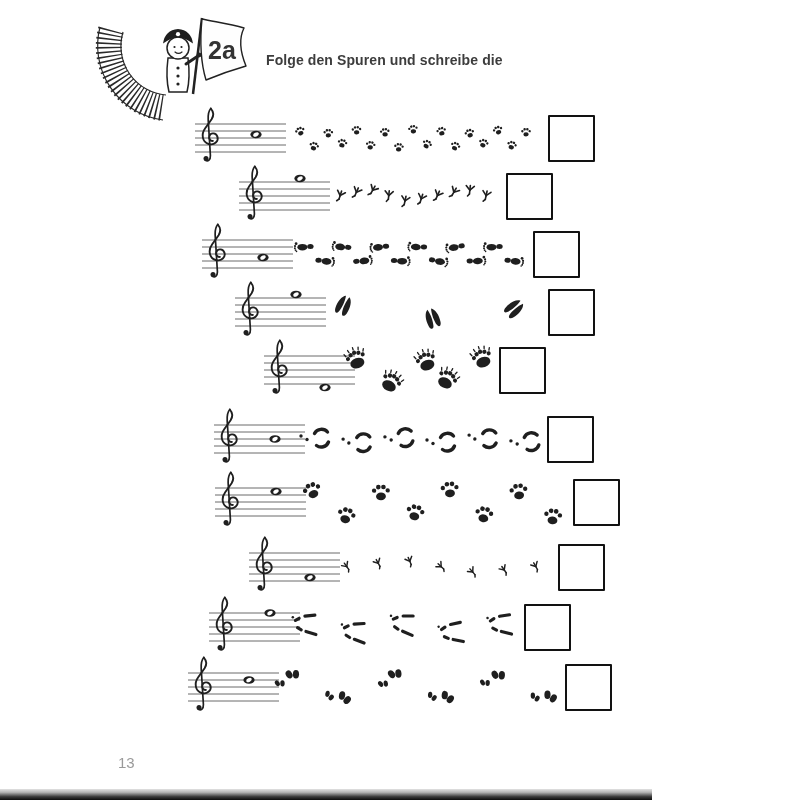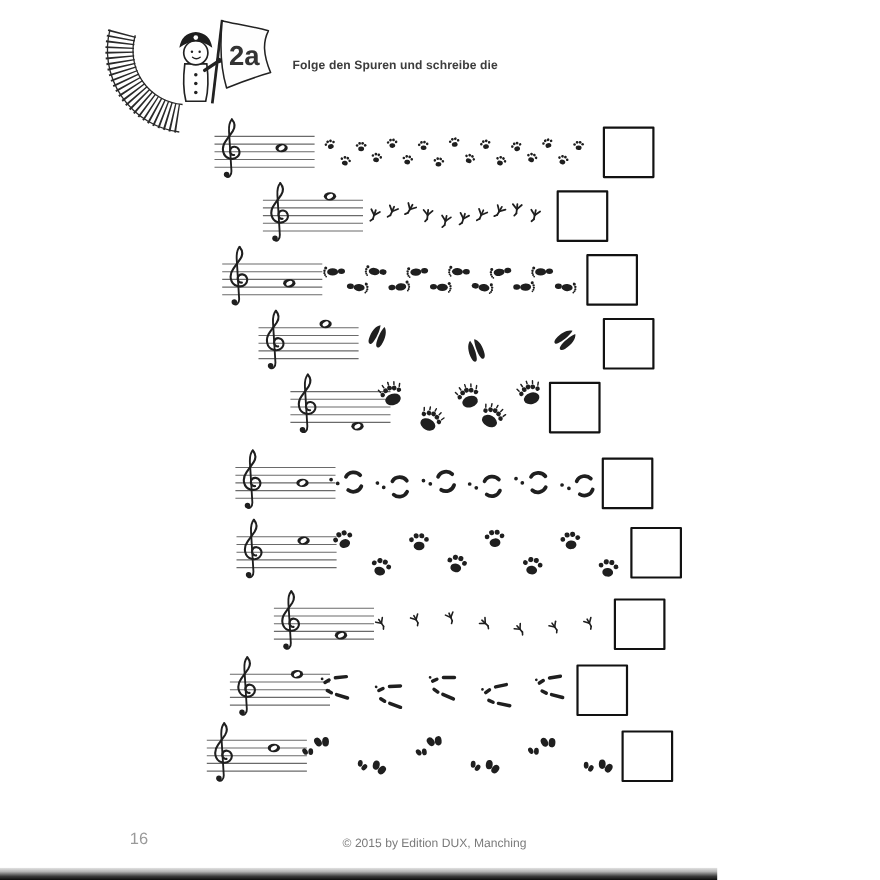--- a/index.html
+++ b/index.html
@@ -1,19 +1,19 @@
 <!DOCTYPE html>
 <html style="--ink: #1f1f1f; --box-border: #121212; --text: #3d3d3d; --muted: #9a9a9a; --footer: #7a7a7a;"><head>
 <meta charset="utf-8">
 <style>
   html,body{margin:0;padding:0;background:#fff;}
   .page{position:relative;width:652px;height:800px;background:#fff;overflow:hidden;
         font-family:"Liberation Sans","DejaVu Sans",sans-serif;}
   .mascot{position:absolute;left:96px;top:6px;width:172px;height:118px;overflow:visible;}
-  .instruction{position:absolute;left:266px;top:49px;font-size:11px;line-height:22px;
+  .instruction{position:absolute;left:266px;top:49px;font-size:14px;line-height:22px;
         font-weight:600;color:var(--text,#3d3d3d);letter-spacing:.1px;}
   #rows{position:absolute;left:0;top:0;width:800px;height:800px;}
   .row{position:absolute;left:0;width:800px;height:70px;}
   .staff,.trail{position:absolute;top:0;overflow:visible;}
   .answer-box{position:absolute;border:2.2px solid var(--box-border,#111);
         background:#fff;border-radius:1px;box-sizing:border-box;}
   .page-num{position:absolute;left:118px;top:754px;font-size:15px;color:var(--muted,#9a9a9a);}
   .copyright{position:absolute;left:0;top:761px;width:790px;text-align:center;
         font-size:11px;color:var(--footer,#7a7a7a);}
   .bottom-edge{position:absolute;left:0;bottom:0;width:800px;height:11px;
@@ -351,16 +351,15 @@
           <use href="#sym-cloven" transform="translate(63.4,44.0) rotate(27) scale(1.15,1.15)"></use>
           <use href="#sym-cloven" transform="translate(114.8,26.0) rotate(-21) scale(1.15,1.15)"></use>
           <use href="#sym-cloven" transform="translate(166.2,44.0) rotate(22) scale(1.15,1.15)"></use>
           <use href="#sym-cloven" transform="translate(217.6,26.0) rotate(-11) scale(1.15,1.15)"></use>
           <use href="#sym-cloven" transform="translate(269.0,44.0) rotate(17) scale(1.15,1.15)"></use>
         </svg>
         <div class="answer-box" style="left: 565px; top: 11.5px; width: 47px; height: 47px;"></div>
       </div>
     </div>
 
-  <div class="page-num">16</div>
-  <div class="copyright">© 2015 by Edition DUX, Manching</div>
+  <div class="page-num">13</div>
   <div class="bottom-edge"></div>
 </div>
 
 </body></html>

